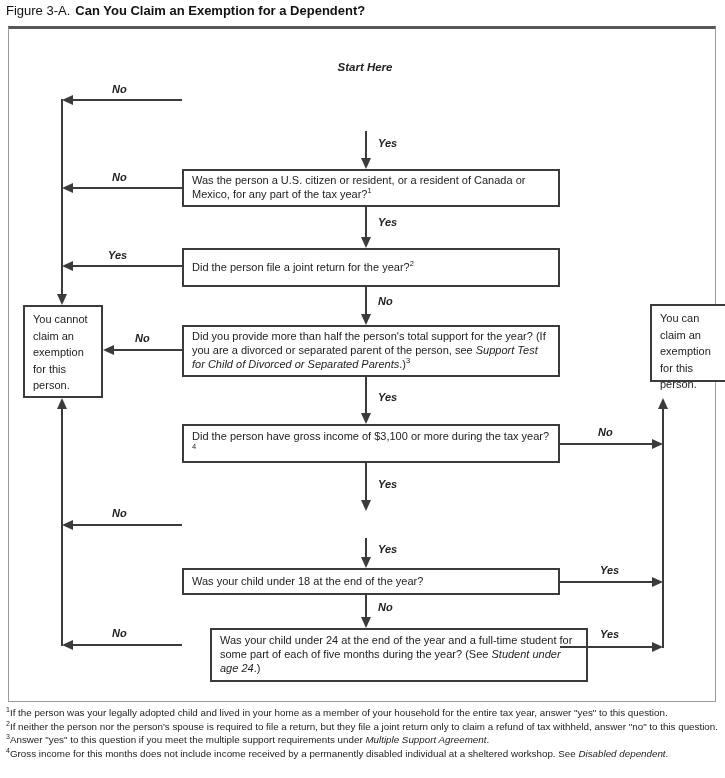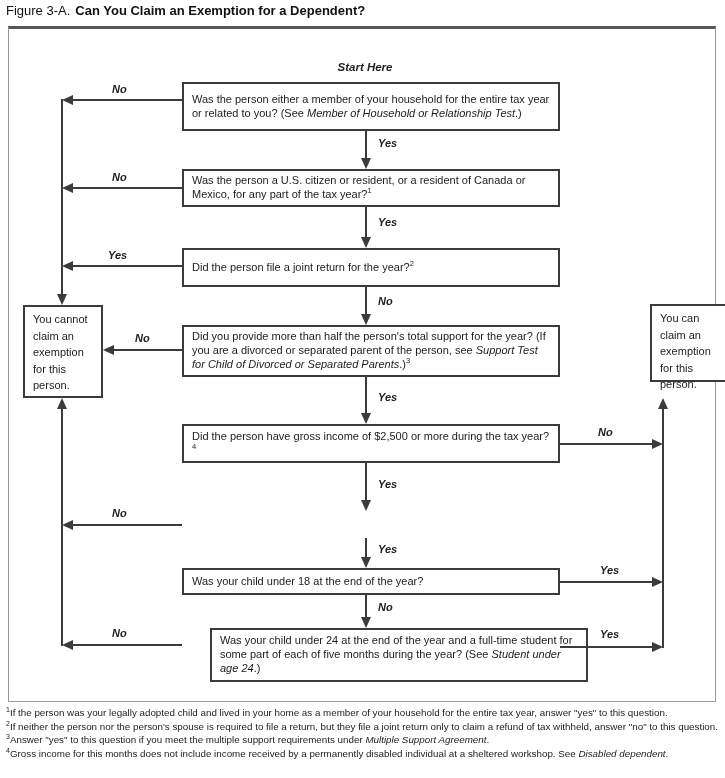--- a/index.html
+++ b/index.html
@@ -37,34 +37,31 @@
 <div id="page">
 
   <div class="title">
     <span class="fig">Figure 3-A.</span><b>Can You Claim an Exemption for a Dependent?</b>
   </div>
 
   <div class="frame"></div>
 
   <div class="start">Start Here</div>
 
-  <div class="qbox" style="top:82px;height:49px;">
-    <div><span>Was the person either a member of your household for the entire tax year or related to you? (See </span><i>Member of Household or Relationship Test</i><span>.)</span></div>
-  </div>
   <div class="qbox" style="top:169px;height:38px;">
     <div><span>Was the person a U.S. citizen or resident, or a resident of Canada or Mexico, for any part of the tax year?</span><sup>1</sup></div>
   </div>
   <div class="qbox" style="top:248px;height:39px;">
     <div><span>Did the person file a joint return for the year?</span><sup>2</sup></div>
   </div>
   <div class="qbox" style="top:325px;height:52px;">
     <div><span>Did you provide more than half the person's total support for the year? (If you are a divorced or separated parent of the person, see </span><i>Support Test for Child of Divorced or Separated Parents</i><span>.)</span><sup>3</sup></div>
   </div>
   <div class="qbox" style="top:424px;height:39px;">
-    <div><span>Did the person have gross income of $2,500 or more during the tax year?</span><sup>4</sup></div>
+    <div><span>Did the person have gross income of $3,100 or more during the tax year?</span><sup>4</sup></div>
   </div>
   <div class="qbox" style="top:568px;height:27px;">
     <div><span>Was your child under 18 at the end of the year?</span></div>
   </div>
   <div class="qbox" style="top:628px;height:54px;margin-left:28px;">
     <div><span>Was your child under 24 at the end of the year and a full-time student for some part of each of five months during the year? (See </span><i>Student under age 24</i><span>.)</span></div>
   </div>
 
   <div class="obox" style="left:23px;top:305px;width:80px;height:93px;">You cannot claim an exemption for this person.</div>
   <div class="obox" style="left:650px;top:304px;width:81px;height:78px;">You can claim an exemption for this person.</div>

